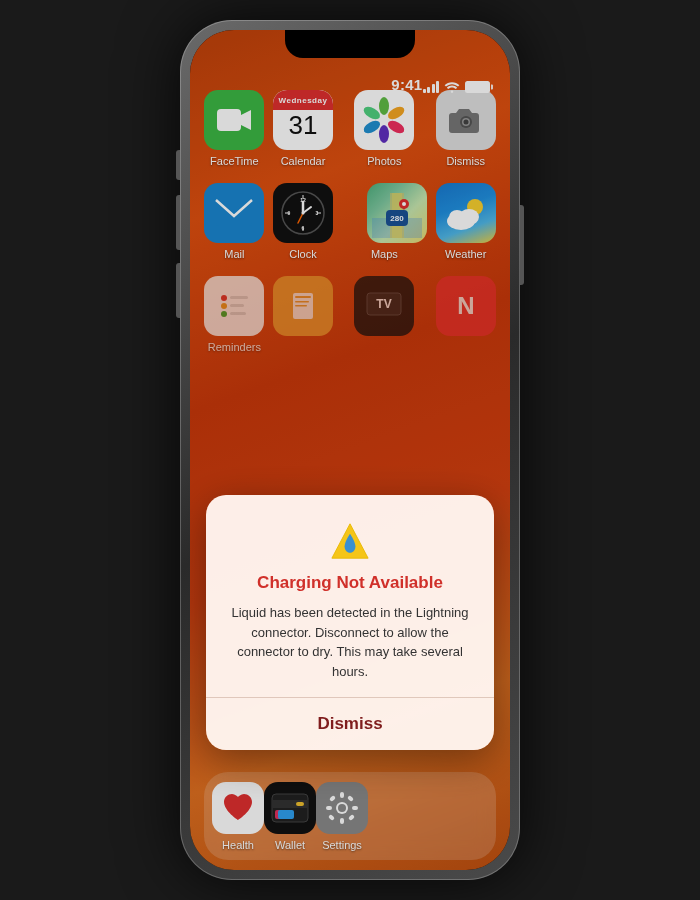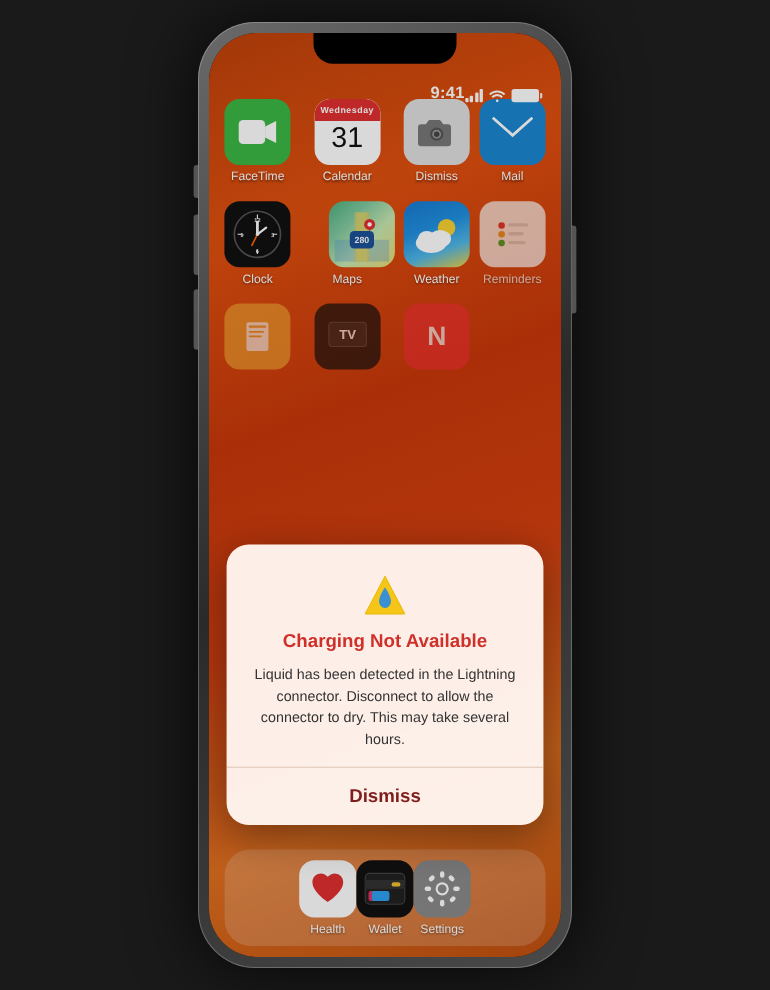--- a/index.html
+++ b/index.html
@@ -325,21 +325,21 @@
     
     .dock {
       position: absolute;
       bottom: 10px;
       left: 14px;
       right: 14px;
       height: 88px;
       background: rgba(255,255,255,0.18);
       border-radius: 24px;
       display: flex;
-      justify-content: center;
+      justify-content: flex-start;
       align-items: center;
       padding: 0 8px;
       backdrop-filter: blur(10px);
     }
 
     
     .warning-triangle {
       width: 40px;
       height: 38px;
     }
@@ -401,20 +401,36 @@
         <div class="app-item">
           <div class="app-icon icon-calendar" style="padding:0;">
             <div class="calendar-inner">
               <div class="calendar-header">Wednesday</div>
               <div class="calendar-day">31</div>
             </div>
           </div>
           <span class="app-label">Calendar</span>
         </div>
 
+        <div class="app-item">
+          <div class="app-icon icon-photos">
+            <svg width="48" height="48" viewBox="0 0 48 48">
+              <circle cx="24" cy="24" r="10" fill="#fff"></circle>
+              <g>
+                <ellipse cx="24" cy="10" rx="5" ry="9" fill="#60bb46" transform="rotate(0 24 24)"></ellipse>
+                <ellipse cx="24" cy="10" rx="5" ry="9" fill="#f5a623" transform="rotate(60 24 24)"></ellipse>
+                <ellipse cx="24" cy="10" rx="5" ry="9" fill="#f03060" transform="rotate(120 24 24)"></ellipse>
+                <ellipse cx="24" cy="10" rx="5" ry="9" fill="#6030c0" transform="rotate(180 24 24)"></ellipse>
+                <ellipse cx="24" cy="10" rx="5" ry="9" fill="#2090d0" transform="rotate(240 24 24)"></ellipse>
+                <ellipse cx="24" cy="10" rx="5" ry="9" fill="#50d080" transform="rotate(300 24 24)"></ellipse>
+              </g>
+            </svg>
+          </div>
+          <span class="app-label">Photos</span>
+        </div>
 
         <div class="app-item">
           <div class="app-icon icon-camera">
             <svg width="36" height="30" viewBox="0 0 36 30" fill="none">
               <path d="M4 8h4l3-4h10l3 4h4a3 3 0 013 3v14a3 3 0 01-3 3H4a3 3 0 01-3-3V11a3 3 0 013-3z" fill="#777"></path>
               <circle cx="18" cy="17" r="6" fill="#555"></circle>
               <circle cx="18" cy="17" r="4" fill="#999"></circle>
               <circle cx="18" cy="17" r="2.5" fill="#444"></circle>
             </svg>
           </div>

